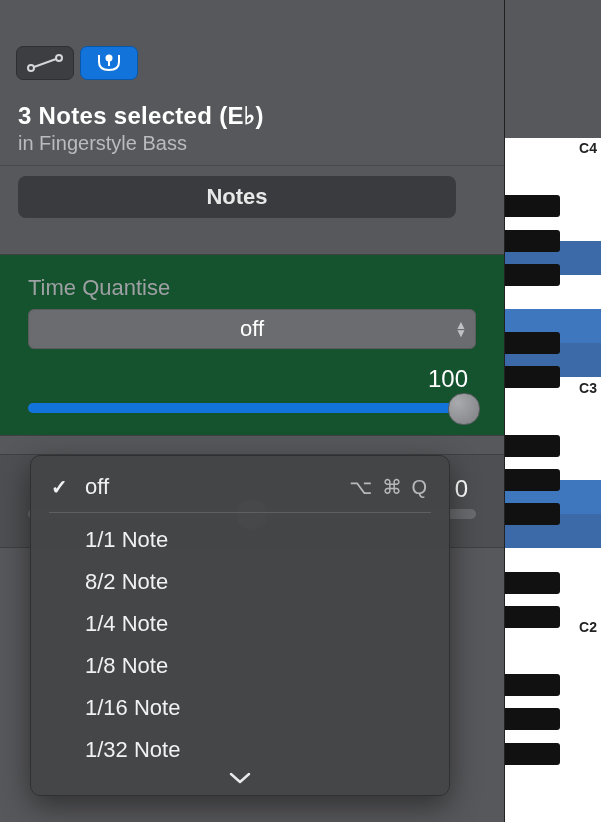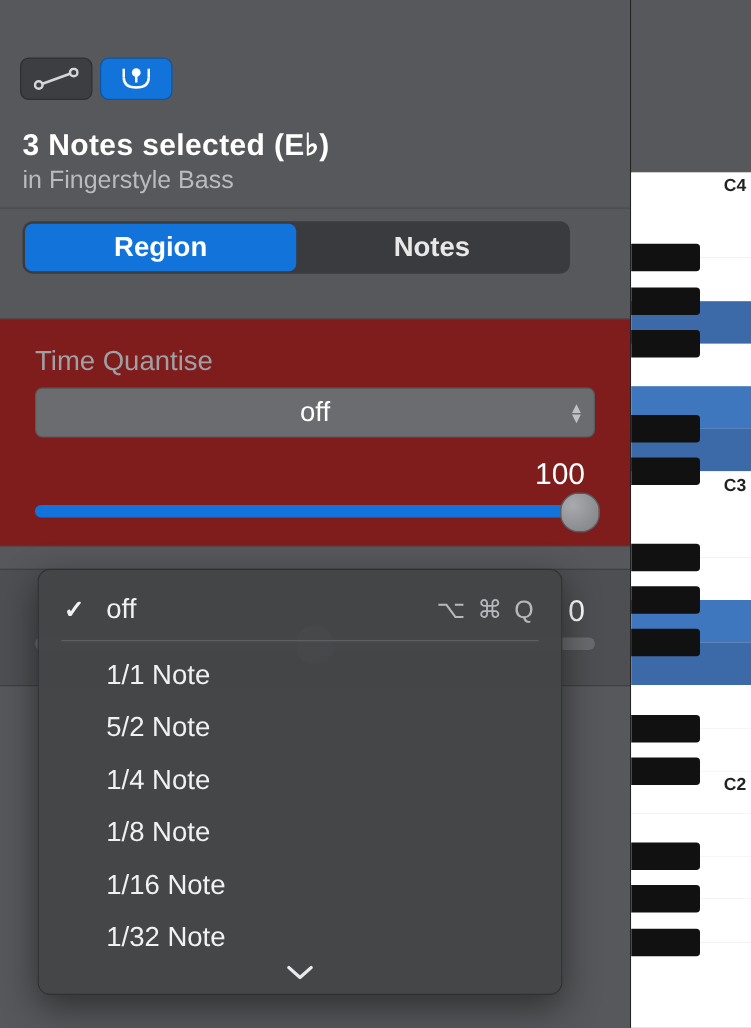--- a/index.html
+++ b/index.html
@@ -103,21 +103,21 @@
     border-radius: 4px;
     display: flex;
     align-items: center;
     justify-content: center;
     color: #fff;
     font-size: 22px;
     font-weight: 500;
   }
   
   .section {
-    background: #7f1d1d;
+    background: #14532d;
     border-top: 1px solid #3f4042;
     border-bottom: 1px solid #3f4042;
     padding: 20px 28px 22px 28px;
   }
   .sect-label {
     color: #9ea0a4;
     font-size: 22px;
     font-weight: 400;
     margin-bottom: 8px;
   }
@@ -305,21 +305,20 @@
     </div>
   </div>
 
   <div class="sel-block">
     <div class="sel-title">3 Notes selected (E♭)</div>
     <div class="sel-sub">in Fingerstyle Bass</div>
   </div>
 
   <div class="seg-outer">
     <div class="seg">
-      <div class="half active">Region</div>
       <div class="half inactive">Notes</div>
     </div>
   </div>
 
 
   <div style="height:20px;"></div>
 
   <div class="section">
     <div class="sect-label">Time Quantise</div>
     <div class="dropdown">
@@ -358,21 +357,21 @@
   <div class="item">
     <span class="check">✓</span>
     <span>off</span>
     <span class="shortcut">⌥ ⌘ Q</span>
   </div>
   <div class="divider"></div>
   <div class="item">
     <span>1/1 Note</span>
   </div>
   <div class="item">
-    <span>5/2 Note</span>
+    <span>8/2 Note</span>
   </div>
   <div class="item">
     <span>1/4 Note</span>
   </div>
   <div class="item">
     <span>1/8 Note</span>
   </div>
   <div class="item">
     <span>1/16 Note</span>
   </div>

